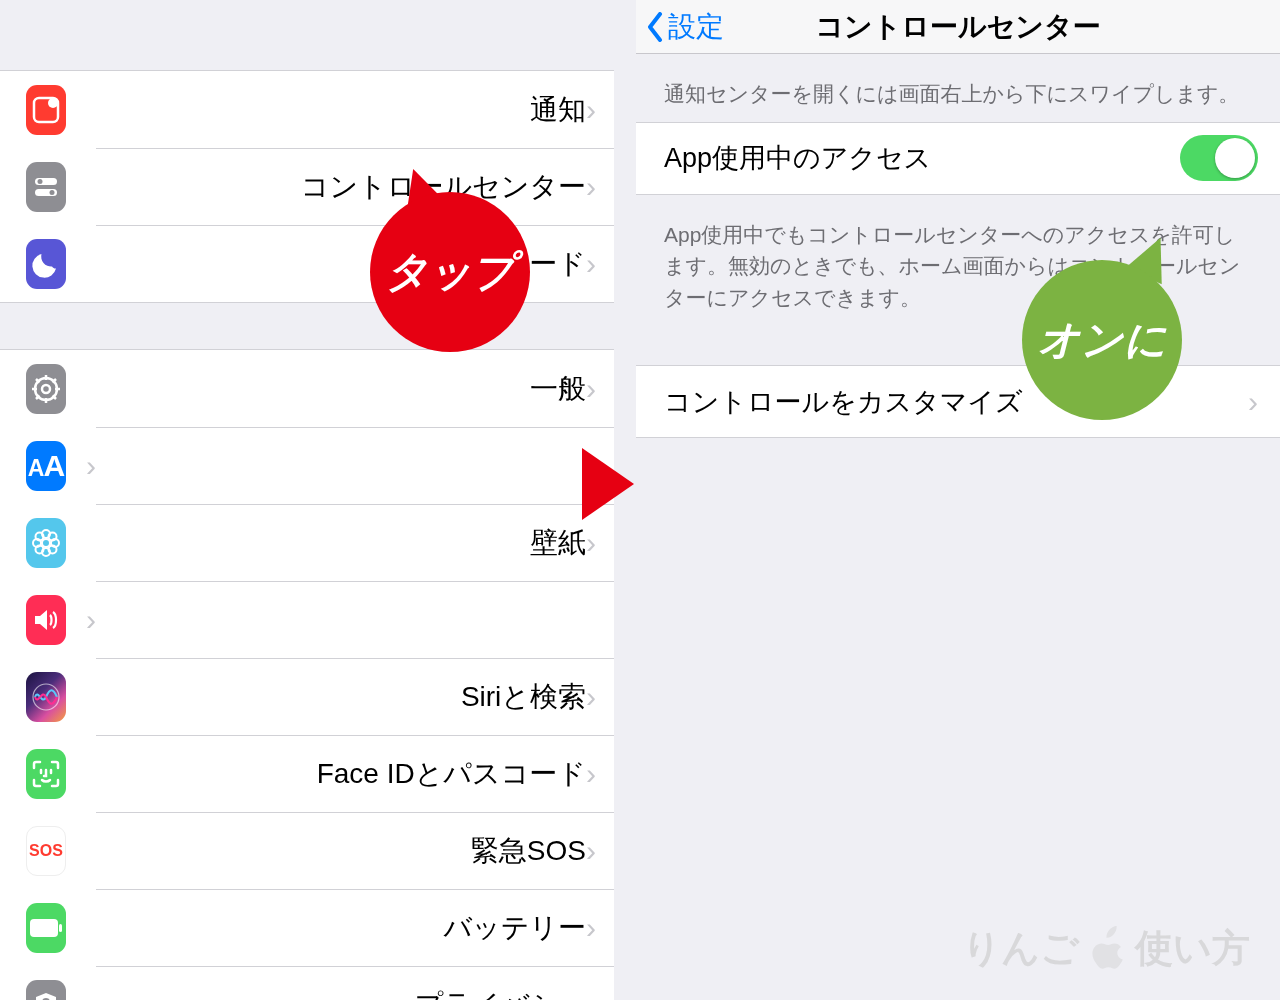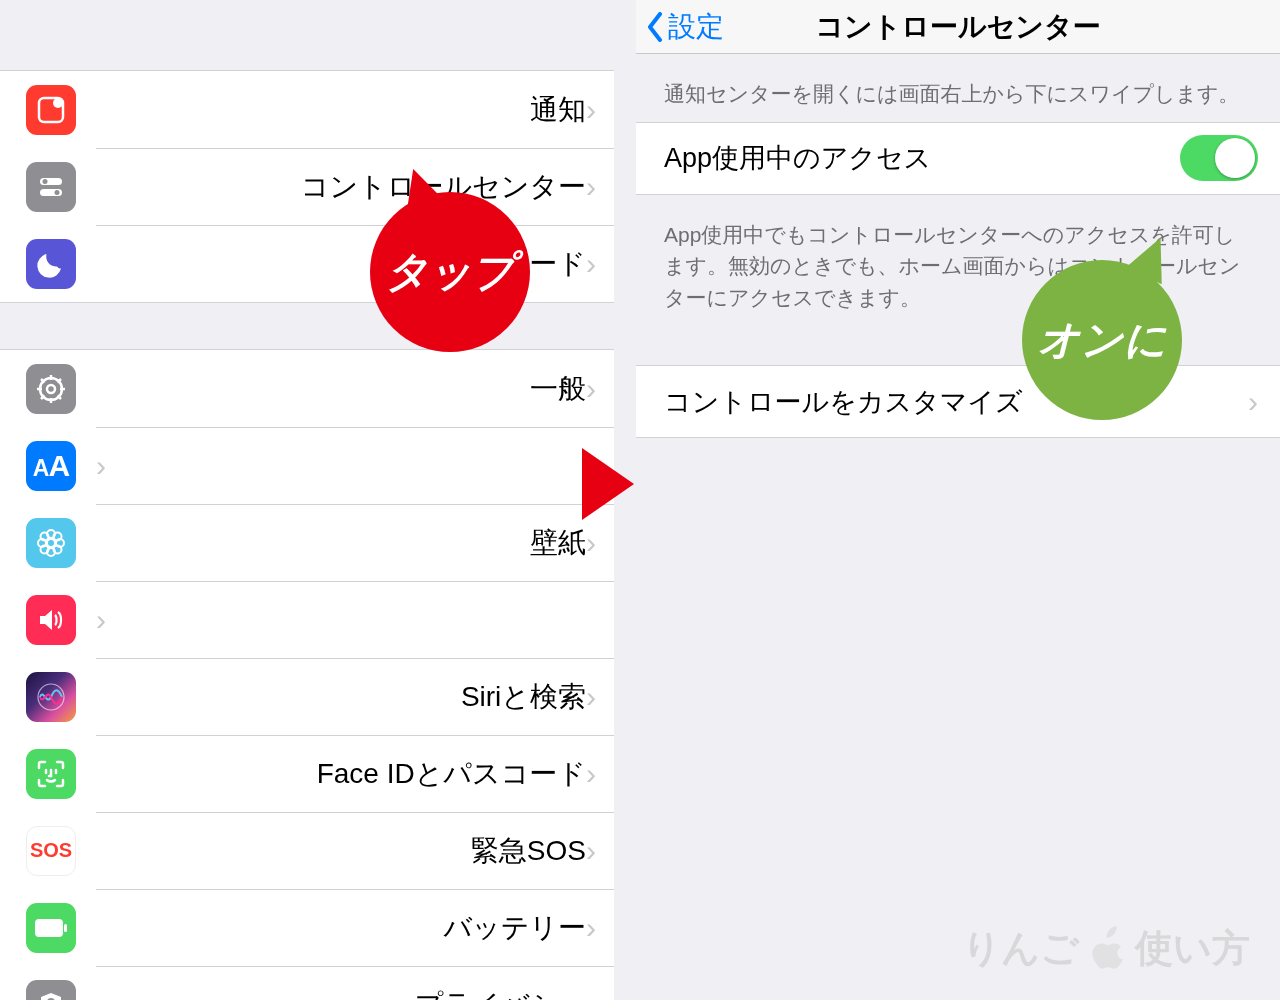--- a/index.html
+++ b/index.html
@@ -25,21 +25,21 @@
     height: 77px;
     padding: 0 18px 0 26px;
     background: #fff;
     position: relative;
   }
   .row + .row::before {
     content:""; position:absolute; left:96px; right:0; top:0;
     height:1px; background:#d1d1d6;
   }
   .icon-box {
-    width: 50px; height: 50px; border-radius: 11px;
+    width: 40px; height: 50px; border-radius: 11px;
     display:flex; align-items:center; justify-content:center;
     flex-shrink:0; margin-right: 20px;
     color:#fff; font-weight:600;
   }
   .row-label { font-size: 28px; color:#000; flex:1; }
   .chevron { color:#c7c7cc; font-size:30px; }
 
   
   .nav {
     height: 54px; background:#f7f7f8;
@@ -244,21 +244,21 @@
             <line x1="21" y1="12" x2="21" y2="15"></line>
             <path d="M16 12v6h-2"></path>
             <path d="M12 22c2 2 6 2 8 0"></path>
           </svg>
         </div>
         <div class="row-label">Face IDとパスコード</div>
         <div class="chevron">›</div>
       </div>
       <div class="row">
         <div class="icon-box ic-sos">
-          <span style="font-size:20px;font-weight:800;">SOS</span>
+          <span style="font-size:16px;font-weight:800;">SOS</span>
         </div>
         <div class="row-label">緊急SOS</div>
         <div class="chevron">›</div>
       </div>
       <div class="row">
         <div class="icon-box ic-batt">
           <svg width="34" height="20" viewBox="0 0 34 20">
             <rect x="1" y="1" width="28" height="18" rx="4" fill="#fff"></rect>
             <rect x="30" y="6" width="3" height="8" rx="1.5" fill="#fff"></rect>
           </svg>

